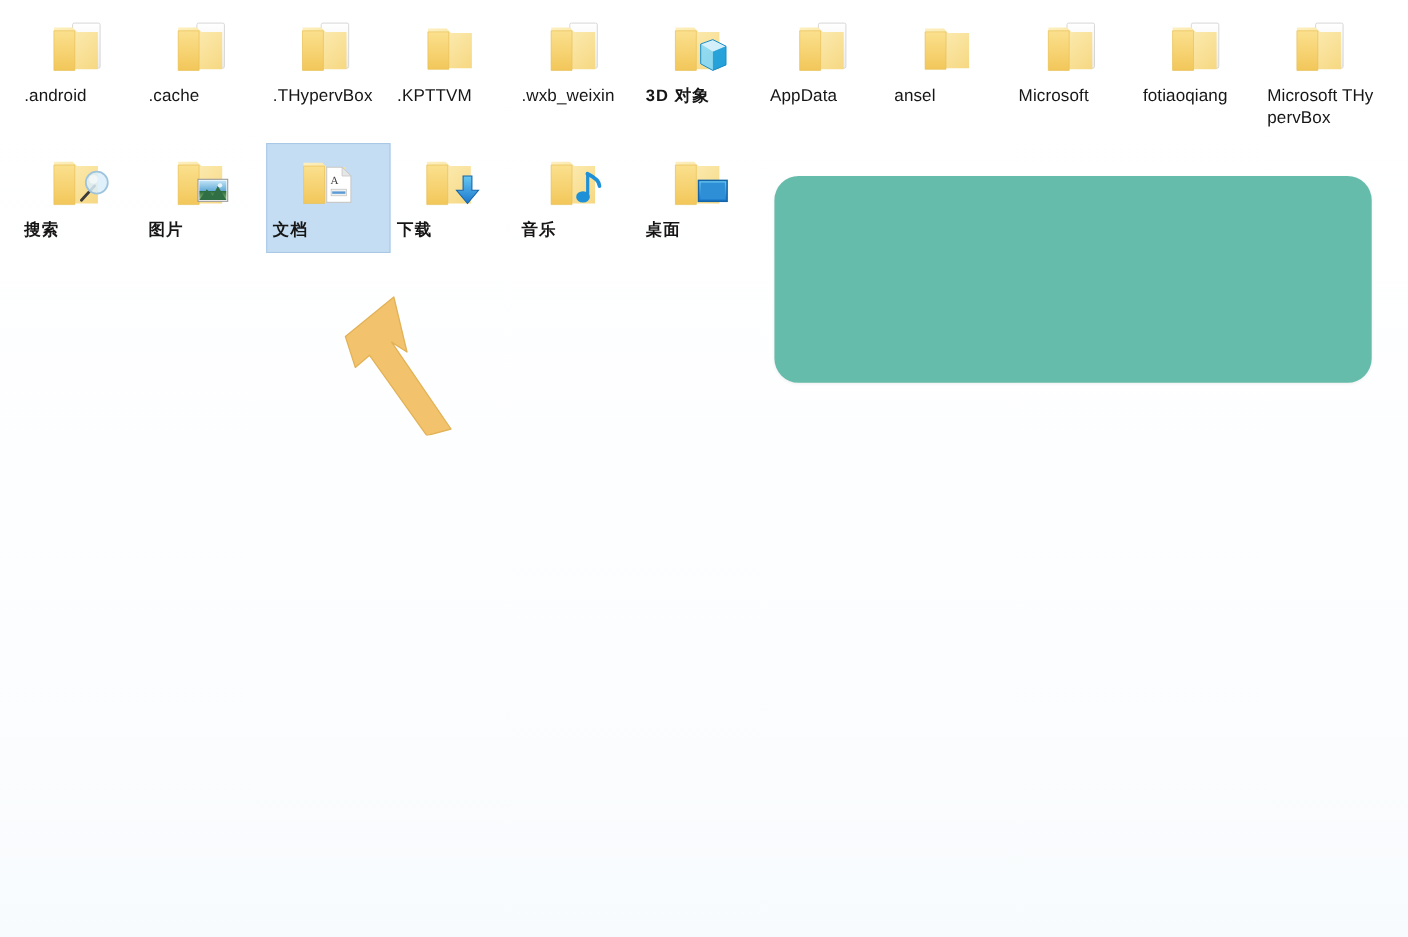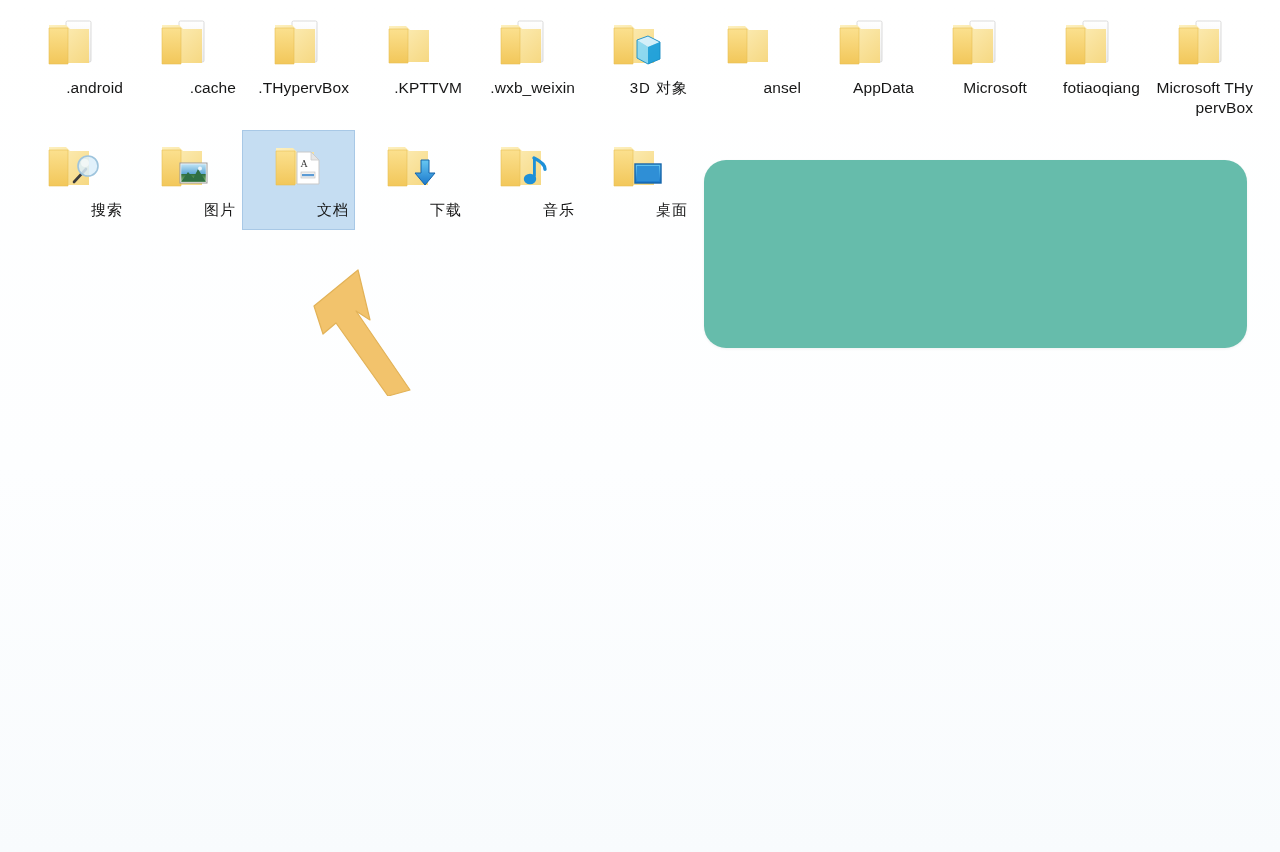--- a/index.html
+++ b/index.html
@@ -50,29 +50,29 @@
   }
   .icon-art {
     width: 62px;
     height: 58px;
     position: relative;
     flex: none;
   }
   .icon-label {
     margin-top: 6px;
     width: 101px;
-    text-align: right;
+    text-align: left;
     font-size: 15.5px;
     line-height: 20px;
     color: #161616;
     word-break: break-all;
     letter-spacing: 0.1px;
   }
   .icon-label.cjk {
-    font-weight: 400;
+    font-weight: 700;
     font-size: 15px;
     letter-spacing: 1px;
   }
 
   
   #green-box {
     position: absolute;
     left: 704px;
     top: 160px;
     width: 543px;
@@ -364,64 +364,64 @@
         <stop offset="0" stop-color="#bfeaf7"></stop>
                   <stop offset="1" stop-color="#2aa6dd"></stop>
       </linearGradient>
       <linearGradient id="ph" x1="0" y1="0" x2="0" y2="1">
         <stop offset="0" stop-color="#bfe3f5"></stop>
                   <stop offset="0.55" stop-color="#5fa8d6"></stop>
         <stop offset="0.56" stop-color="#2e6e3e"></stop>
                   <stop offset="1" stop-color="#8fbf7a"></stop>
       </linearGradient>
     </defs>
-    <path d="M8 12 L25 12 L29 16 L48 16 L48 48 L8 48 Z" fill="url(#f2)"></path>
-    <path d="M8 15 L27 15 L27 49 L8 49 Z" fill="url(#f1)" stroke="#e8bf55" stroke-width="0.6"></path>
-            </svg></div>
-          <div class="icon-label">ansel</div>
-        </div>
-        <div class="icon-cell">
-          <div class="icon-art"><svg viewBox="0 0 62 58" width="62" height="58" xmlns="http://www.w3.org/2000/svg">
-    <defs>
-      <linearGradient id="f1" x1="0" y1="0" x2="0" y2="1">
-        <stop offset="0" stop-color="#fbe08e"></stop>
-                  <stop offset="1" stop-color="#f2c75a"></stop>
-      </linearGradient>
-      <linearGradient id="f2" x1="0" y1="0" x2="1" y2="1">
-        <stop offset="0" stop-color="#fdf0bf"></stop>
-                  <stop offset="1" stop-color="#f6d882"></stop>
-      </linearGradient>
-      <linearGradient id="pp" x1="0" y1="0" x2="0" y2="1">
-        <stop offset="0" stop-color="#ffffff"></stop>
-                  <stop offset="1" stop-color="#ececec"></stop>
-      </linearGradient>
-      <linearGradient id="bb" x1="0" y1="0" x2="0" y2="1">
-        <stop offset="0" stop-color="#67c8f2"></stop>
-                  <stop offset="1" stop-color="#1a78cc"></stop>
-      </linearGradient>
-      <linearGradient id="cy" x1="0" y1="0" x2="1" y2="1">
-        <stop offset="0" stop-color="#bfeaf7"></stop>
-                  <stop offset="1" stop-color="#2aa6dd"></stop>
-      </linearGradient>
-      <linearGradient id="ph" x1="0" y1="0" x2="0" y2="1">
-        <stop offset="0" stop-color="#bfe3f5"></stop>
-                  <stop offset="0.55" stop-color="#5fa8d6"></stop>
-        <stop offset="0.56" stop-color="#2e6e3e"></stop>
-                  <stop offset="1" stop-color="#8fbf7a"></stop>
-      </linearGradient>
-    </defs>
     <rect x="24" y="7" width="25" height="41" rx="1.5" fill="url(#pp)" stroke="#d2d2d2" stroke-width="0.8"></rect>
     <rect x="30" y="16" width="13" height="1.2" fill="#cccccc"></rect>
     <rect x="30" y="20" width="13" height="1.2" fill="#cccccc"></rect>
     <rect x="30" y="24" width="10" height="1.2" fill="#cccccc"></rect>
 
   <path d="M7 11 L24 11 L28 15 L47 15 L47 49 L7 49 Z" fill="url(#f2)"></path>
   <path d="M7 14 L26 14 L26 50 L7 50 Z" fill="url(#f1)" stroke="#e8bf55" stroke-width="0.6"></path>
             </svg></div>
           <div class="icon-label">AppData</div>
+        </div>
+        <div class="icon-cell">
+          <div class="icon-art"><svg viewBox="0 0 62 58" width="62" height="58" xmlns="http://www.w3.org/2000/svg">
+    <defs>
+      <linearGradient id="f1" x1="0" y1="0" x2="0" y2="1">
+        <stop offset="0" stop-color="#fbe08e"></stop>
+                  <stop offset="1" stop-color="#f2c75a"></stop>
+      </linearGradient>
+      <linearGradient id="f2" x1="0" y1="0" x2="1" y2="1">
+        <stop offset="0" stop-color="#fdf0bf"></stop>
+                  <stop offset="1" stop-color="#f6d882"></stop>
+      </linearGradient>
+      <linearGradient id="pp" x1="0" y1="0" x2="0" y2="1">
+        <stop offset="0" stop-color="#ffffff"></stop>
+                  <stop offset="1" stop-color="#ececec"></stop>
+      </linearGradient>
+      <linearGradient id="bb" x1="0" y1="0" x2="0" y2="1">
+        <stop offset="0" stop-color="#67c8f2"></stop>
+                  <stop offset="1" stop-color="#1a78cc"></stop>
+      </linearGradient>
+      <linearGradient id="cy" x1="0" y1="0" x2="1" y2="1">
+        <stop offset="0" stop-color="#bfeaf7"></stop>
+                  <stop offset="1" stop-color="#2aa6dd"></stop>
+      </linearGradient>
+      <linearGradient id="ph" x1="0" y1="0" x2="0" y2="1">
+        <stop offset="0" stop-color="#bfe3f5"></stop>
+                  <stop offset="0.55" stop-color="#5fa8d6"></stop>
+        <stop offset="0.56" stop-color="#2e6e3e"></stop>
+                  <stop offset="1" stop-color="#8fbf7a"></stop>
+      </linearGradient>
+    </defs>
+    <path d="M8 12 L25 12 L29 16 L48 16 L48 48 L8 48 Z" fill="url(#f2)"></path>
+    <path d="M8 15 L27 15 L27 49 L8 49 Z" fill="url(#f1)" stroke="#e8bf55" stroke-width="0.6"></path>
+            </svg></div>
+          <div class="icon-label">ansel</div>
         </div>
         <div class="icon-cell">
           <div class="icon-art"><svg viewBox="0 0 62 58" width="62" height="58" xmlns="http://www.w3.org/2000/svg">
     <defs>
       <linearGradient id="f1" x1="0" y1="0" x2="0" y2="1">
         <stop offset="0" stop-color="#fbe08e"></stop>
                   <stop offset="1" stop-color="#f2c75a"></stop>
       </linearGradient>
       <linearGradient id="f2" x1="0" y1="0" x2="1" y2="1">
         <stop offset="0" stop-color="#fdf0bf"></stop>

